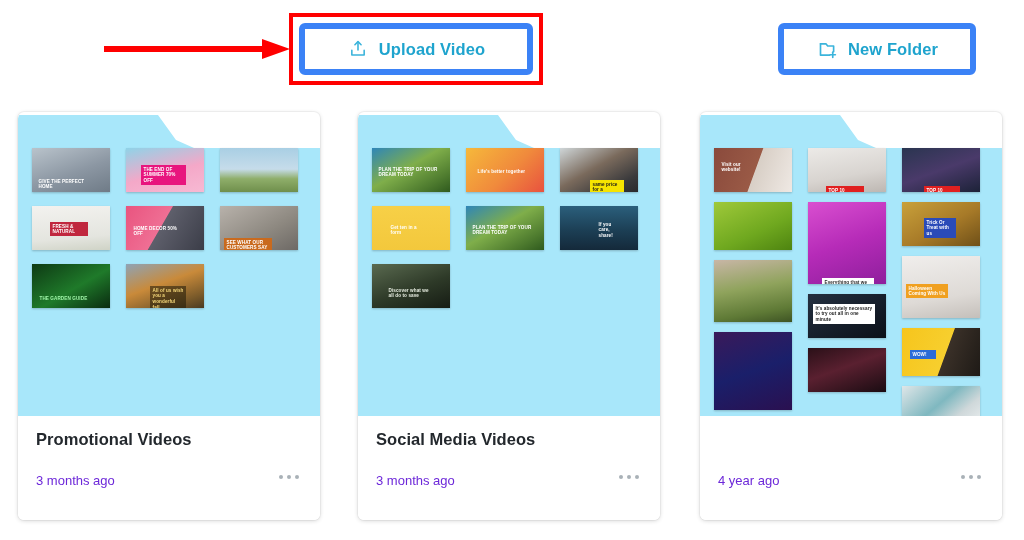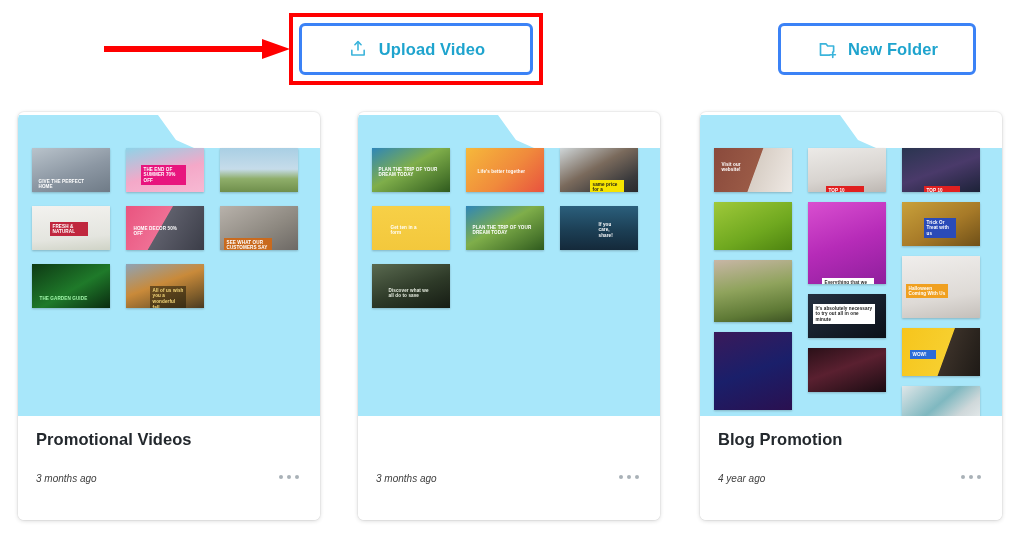--- a/index.html
+++ b/index.html
@@ -14,21 +14,21 @@
   
   .toolbar { position:absolute; left:0; top:0; width:1024px; height:96px; }
 
   .btn {
     position:absolute; box-sizing:border-box;
     display:flex; align-items:center; justify-content:center;
     gap:10px; border-radius:6px;
     font-size:16.5px; font-weight:bold; letter-spacing:0.1px;
     white-space:nowrap; cursor:pointer; user-select:none;
   }
-  .btn-outline { background:#ffffff; border:3px solid #3b82f6; color:#1FA4CE; }
+  .btn-outline { background:#ffffff; border:6px solid #3b82f6; color:#1FA4CE; }
   .btn-solid   { background:#29ABD2; border:2px solid #29ABD2; color:#ffffff; }
 
   #btn-upload    { left:299px; top:23px; width:234px; height:52px; }
   #btn-newvideo  { left:556px; top:23px; width:232px; height:52px; }
   #btn-newfolder { left:778px; top:23px; width:198px; height:52px; }
 
   .btn .ico { display:flex; align-items:center; justify-content:center; width:22px; height:22px; flex:0 0 auto; }
   .btn .lbl { line-height:1; }
 
   
@@ -78,21 +78,21 @@
   }
 
   
   .meta { position:absolute; left:0; top:304px; width:302px; height:104px; background:#fff; }
   .meta .title {
     position:absolute; left:18px; top:14px;
     font-size:16.5px; font-weight:bold; color:#23282D; letter-spacing:0.05px;
   }
   .meta .date {
     position:absolute; left:18px; top:57px;
-    font-size:10px; color:#404040;font-style:italic;
+    font-size:13px; color:#6d28d9;
   }
   .meta .dots {
     position:absolute; right:17px; top:55px;
     display:flex; gap:4px; align-items:center; cursor:pointer; padding:4px;
   }
   .meta .dots i { display:block; width:4px; height:4px; border-radius:50%; background:#A9B1B7; }
 </style>
 </head>
 <body>
 
@@ -206,20 +206,21 @@
               <div class="art" style="background: linear-gradient(rgb(43, 95, 124) 0%, rgb(28, 63, 85) 55%, rgb(20, 41, 58));"></div>
               <div class="cap" style="left: 36px; top: 14px; width: 30px; background: transparent; color: rgb(255, 255, 255);">If you care, share!</div>
             </div>
             <div class="thumb" style="left: 14px; top: 152px; width: 78px; height: 44px;">
               <div class="art" style="background: linear-gradient(160deg, rgb(90, 106, 80), rgb(46, 58, 40) 55%, rgb(22, 28, 20));"></div>
               <div class="cap" style="left: 14px; top: 22px; width: 46px; background: transparent; color: rgb(232, 238, 226);">Discover what we all do to save</div>
             </div>
           </div>
         </div>
         <div class="meta">
+          <div class="title">Social Media Videos</div>
           <div class="date">3 months ago</div>
           <div class="dots">
             <i></i>
             <i></i>
             <i></i>
           </div>
         </div>
       </div>
       <div class="card" id="card-2">
         <div class="folder">
@@ -268,21 +269,20 @@
             </div>
             <div class="thumb" style="left: 108px; top: 236px; width: 78px; height: 44px;">
               <div class="art" style="background: linear-gradient(160deg, rgb(42, 16, 24), rgb(90, 32, 48) 45%, rgb(26, 12, 18));"></div>
             </div>
             <div class="thumb" style="left: 202px; top: 274px; width: 78px; height: 44px;">
               <div class="art" style="background: linear-gradient(140deg, rgb(223, 230, 232) 0%, rgb(127, 184, 192) 45%, rgb(207, 216, 218) 70%, rgb(238, 242, 243));"></div>
             </div>
           </div>
         </div>
         <div class="meta">
-          <div class="title">Blog Promotion</div>
           <div class="date">4 year ago</div>
           <div class="dots">
             <i></i>
             <i></i>
             <i></i>
           </div>
         </div>
       </div>
     </div>
 

